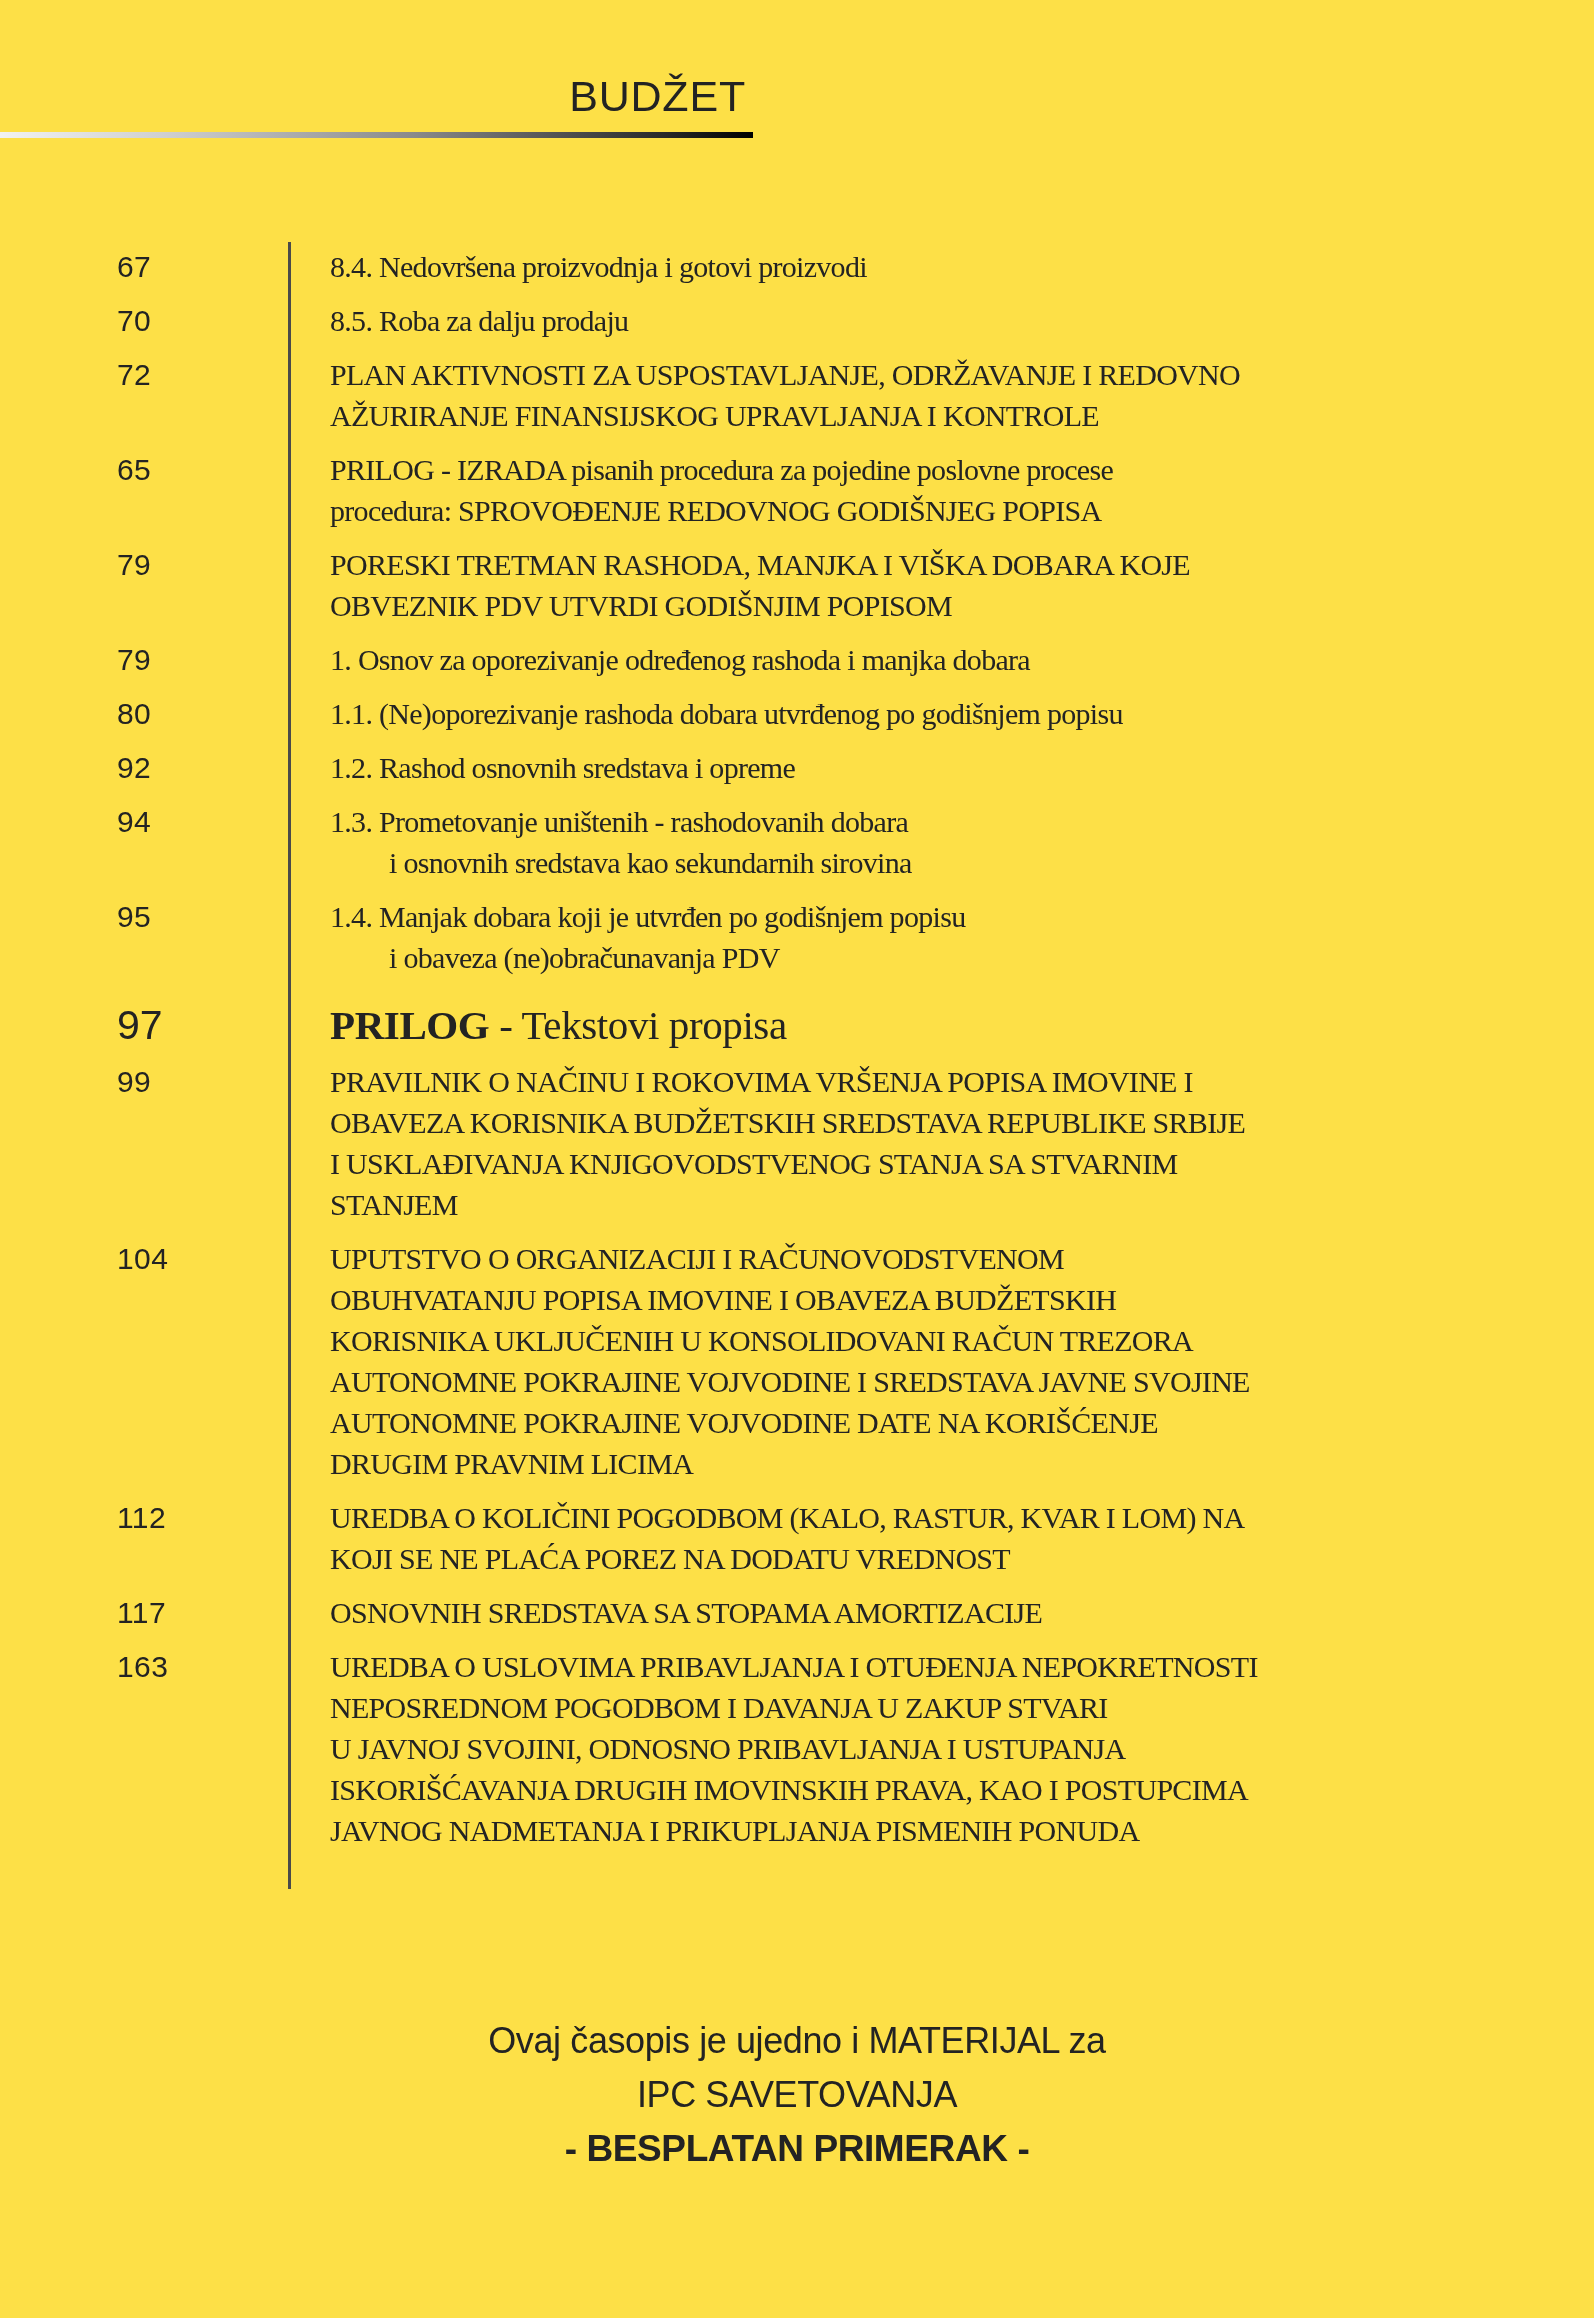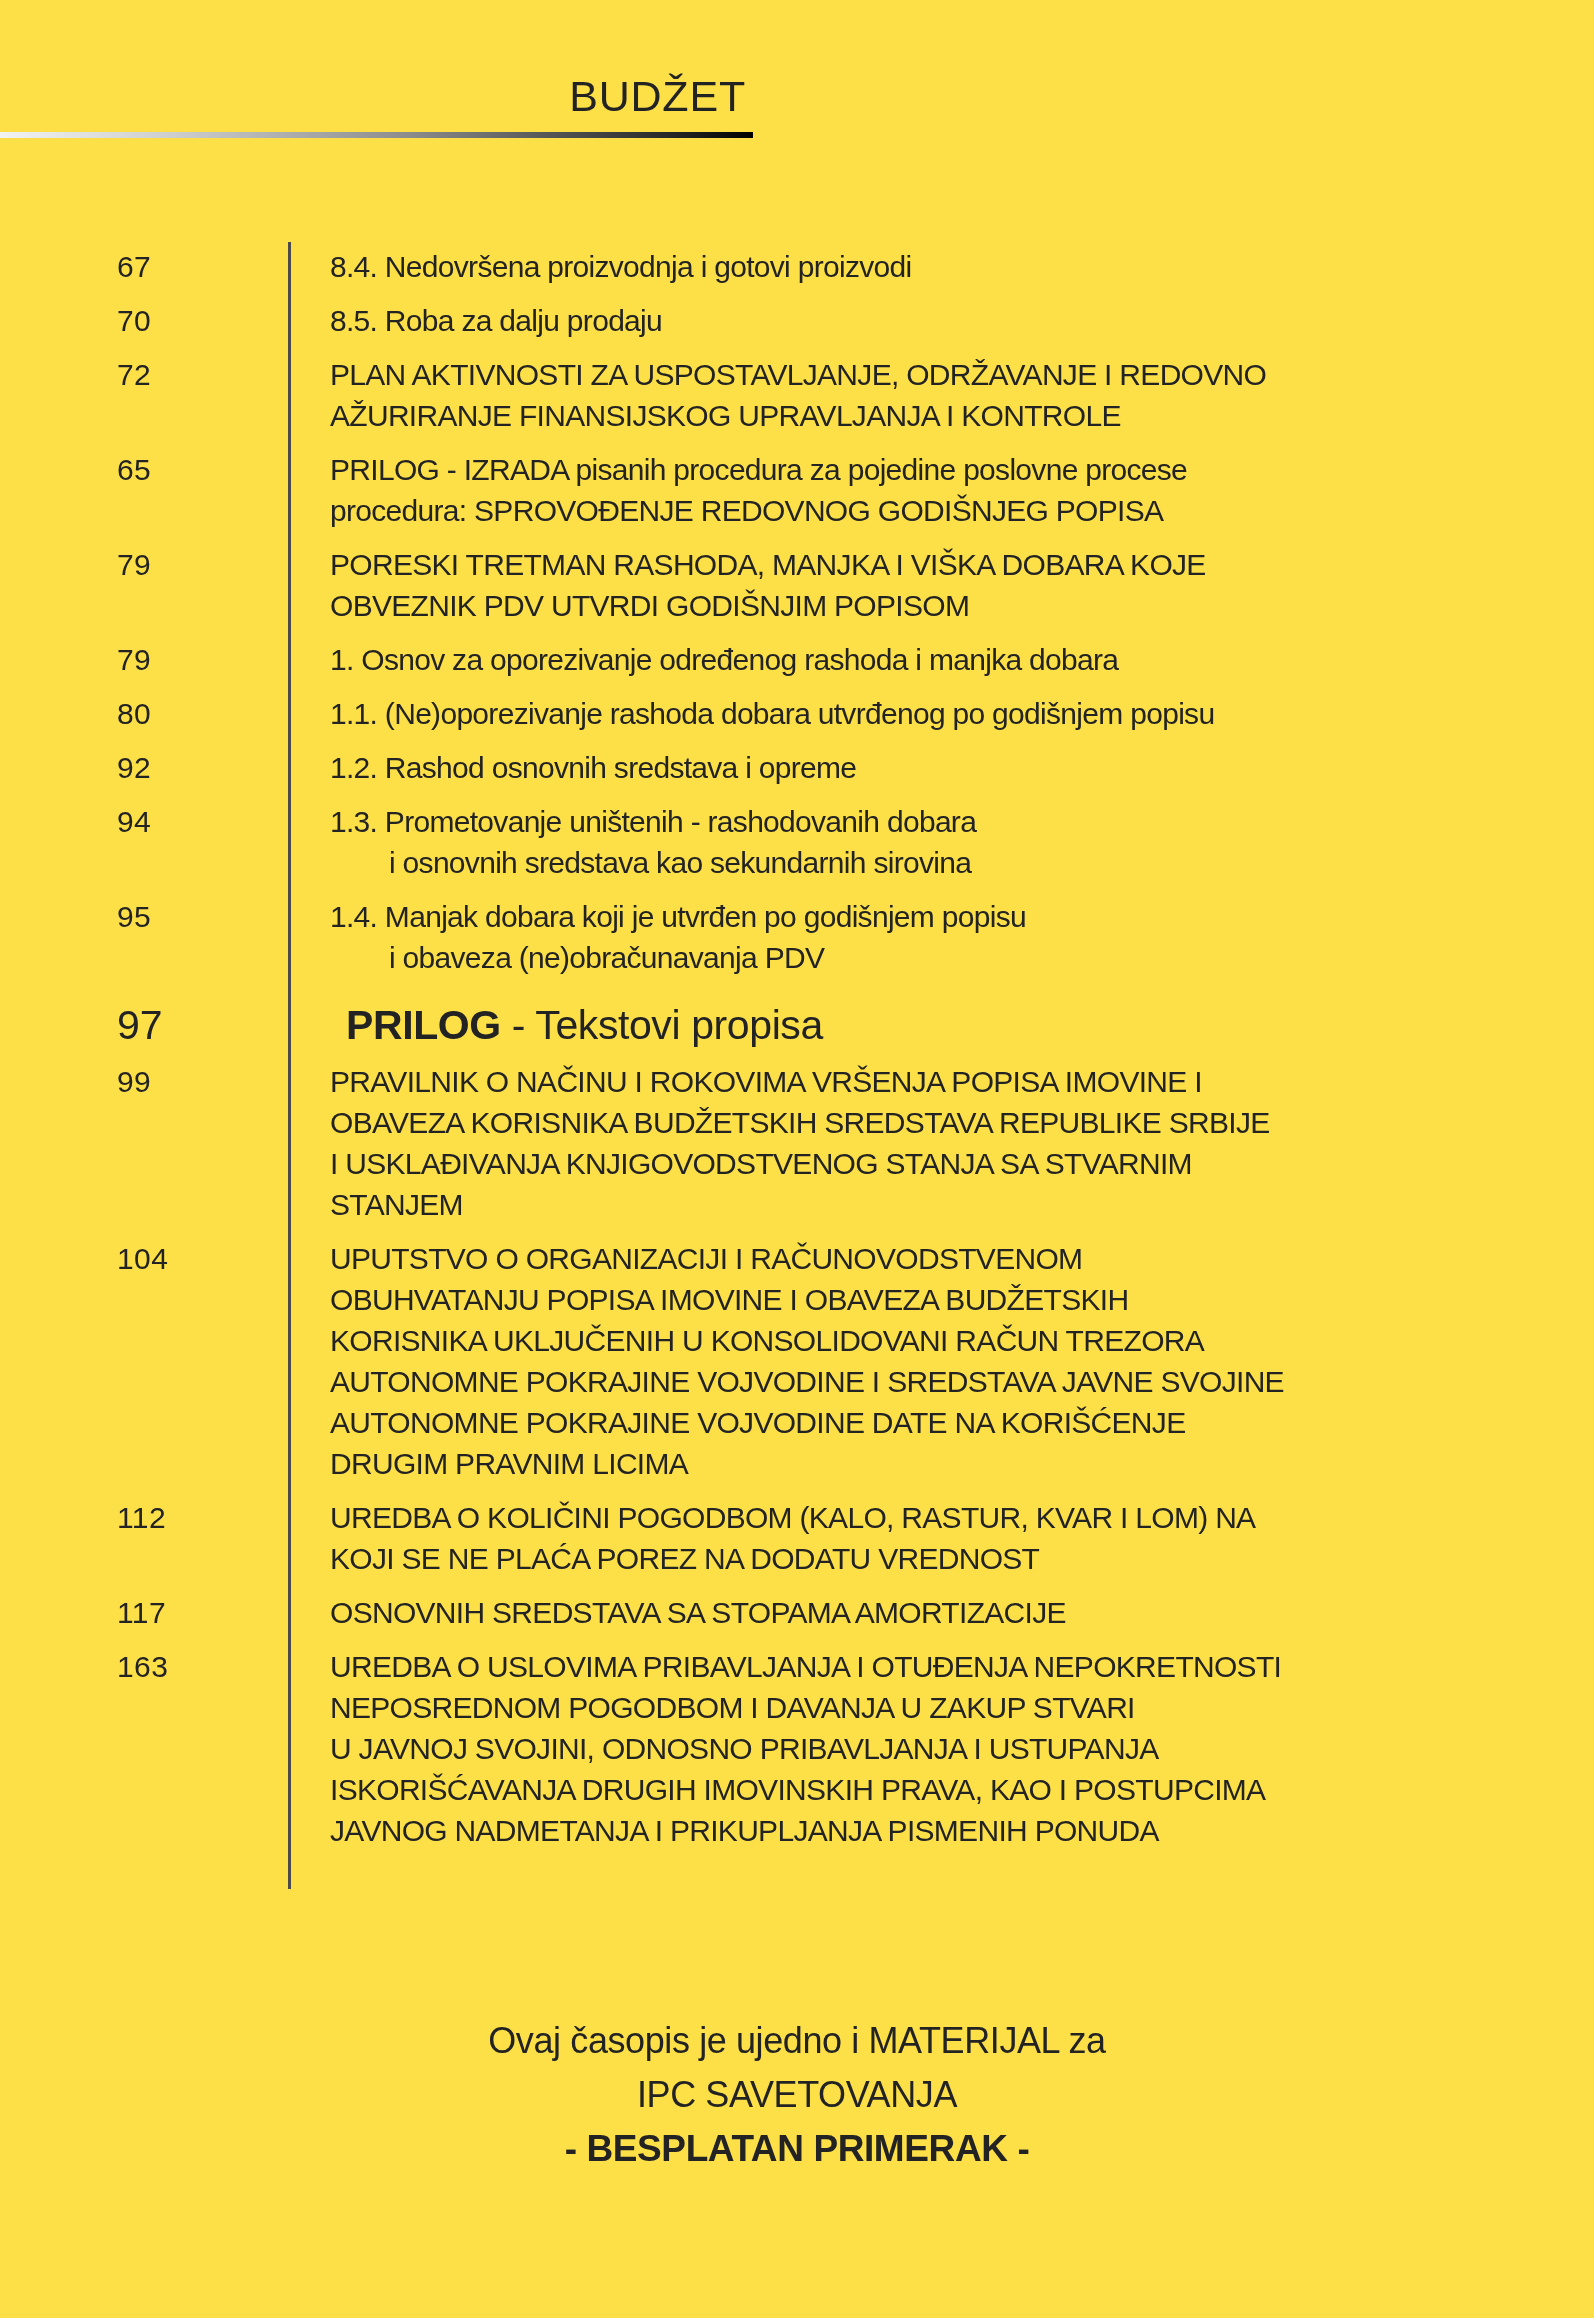--- a/index.html
+++ b/index.html
@@ -63,29 +63,29 @@
   }
   .txt{
     flex:1;
     padding-right:49px;
   }
   .line{
     font-size:30px;
     line-height:41px;
     letter-spacing:-0.7px;
     white-space:nowrap;
+    font-family:Liberation Serif, serif;
   }
   .line.indent{
     padding-left:59px;
   }
   
   .entry.heading{
     margin-top:21px;
     margin-bottom:9.8px;
-    gap:16px;
   }
   .entry.heading .num{
     font-size:41px;
     line-height:52px;
     font-weight:500;
     letter-spacing:0;
   }
   .entry.heading .line{
     font-size:41px;
     line-height:52px;

